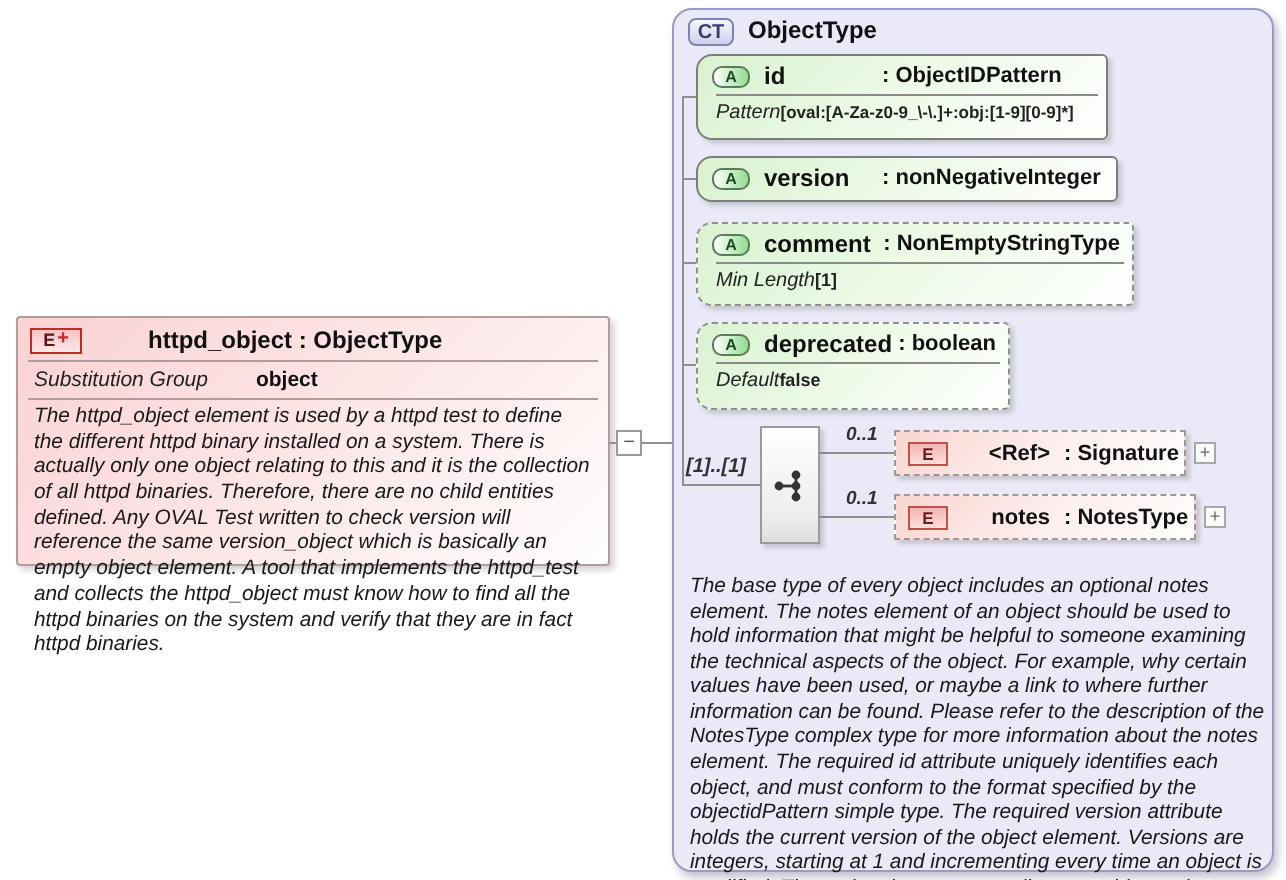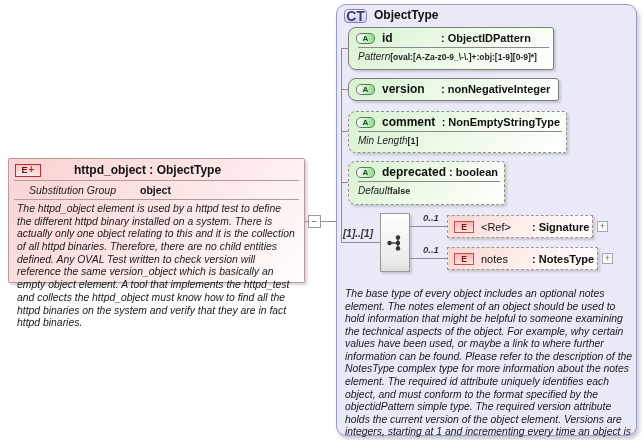--- a/index.html
+++ b/index.html
@@ -21,21 +21,21 @@
   .elem-main-head{display:flex;align-items:center;gap:7px;padding:4px 6px 3px 6px;}
   .eplus-icon{
     width:26px;height:13px;border:1px solid #bf2b2b;
     background:linear-gradient(180deg,#f9c4c4,#fde9e9);
     display:flex;align-items:center;justify-content:center;
     font-size:9px;font-weight:bold;color:#5c1414;box-sizing:border-box;gap:1px;
   }
   .eplus-icon .plus{color:#c92a2a;font-size:10px;font-weight:bold;line-height:1;}
   .elem-main-title{font-size:12px;font-weight:bold;color:#111;padding-left:26px;}
   .hr-row{border-top:1px solid #b39b9b;margin:0 5px;}
-  .sub-row{display:flex;align-items:baseline;padding:3px 6px 3px 20px;}
+  .sub-row{display:flex;align-items:baseline;padding:3px 6px 3px 8px;}
   .sub-label{font-style:italic;font-size:10.5px;color:#222;}
   .sub-value{font-weight:bold;font-size:10.5px;color:#111;margin-left:24px;}
   .desc{
     font-style:italic;font-size:10.4px;line-height:1.22;color:#191919;
     padding:3px 7px 0 8px;text-align:left;
   }
 
   
   .collapse-box{
     position:absolute;left:308px;top:215px;width:13px;height:13px;
@@ -49,21 +49,21 @@
     position:absolute;left:336px;top:4px;width:301px;height:432px;
     background:#e9e9f8;border:1px solid #9a9ac6;border-radius:10px;
     box-shadow:2px 3px 4px rgba(110,110,140,.4);
     box-sizing:border-box;
   }
   .ct-icon{
     position:absolute;left:344px;top:9px;width:23px;height:14px;
     border:1px solid #8181b9;border-radius:4px;
     background:linear-gradient(180deg,#f7f7fe,#cfcfec);
     display:flex;align-items:center;justify-content:center;
-    font-size:14px;font-weight:bold;color:#3b3b70;box-sizing:border-box;
+    font-size:10px;font-weight:bold;color:#3b3b70;box-sizing:border-box;
   }
   .ct-title{position:absolute;left:374px;top:8px;font-size:12px;font-weight:bold;color:#111;}
 
   
   .attr{
     position:absolute;box-sizing:border-box;
     background:linear-gradient(135deg,#d9f2d0 0%,#effbea 55%,#fefffe 100%);
     border-radius:8px 3px 3px 8px;
     box-shadow:2px 2px 2px rgba(120,130,120,.3);
   }
@@ -106,21 +106,21 @@
     background:linear-gradient(135deg,#f9d5d0 0%,#fdeeec 50%,#fffefe 100%);
     display:flex;align-items:center;padding:0 6px;gap:7px;
     box-shadow:2px 2px 2px rgba(130,120,120,.3);
   }
   .e-icon{
     width:20px;height:12px;border:1px solid #c0504d;
     background:linear-gradient(180deg,#f5b5b1,#fadfdd);
     display:flex;align-items:center;justify-content:center;
     font-size:8.5px;font-weight:bold;color:#6d1a1a;box-sizing:border-box;flex:none;
   }
-  .child-name{font-size:11px;font-weight:normal;color:#111;min-width:44px;}
+  .child-name{font-size:11px;font-weight:bold;color:#111;min-width:44px;text-align:right;}
   .child-type{font-size:11px;font-weight:bold;color:#111;white-space:nowrap;}
   .plus-box{
     position:absolute;width:11px;height:11px;border:1px solid #a8a8a8;
     background:#fafafa;box-sizing:border-box;
     display:flex;align-items:center;justify-content:center;
     font-size:9px;color:#666;line-height:1;cursor:pointer;
   }
   .ct-desc{
     position:absolute;left:341px;top:288px;width:290px;
     font-style:italic;font-size:10.4px;line-height:1.21;color:#191919;

